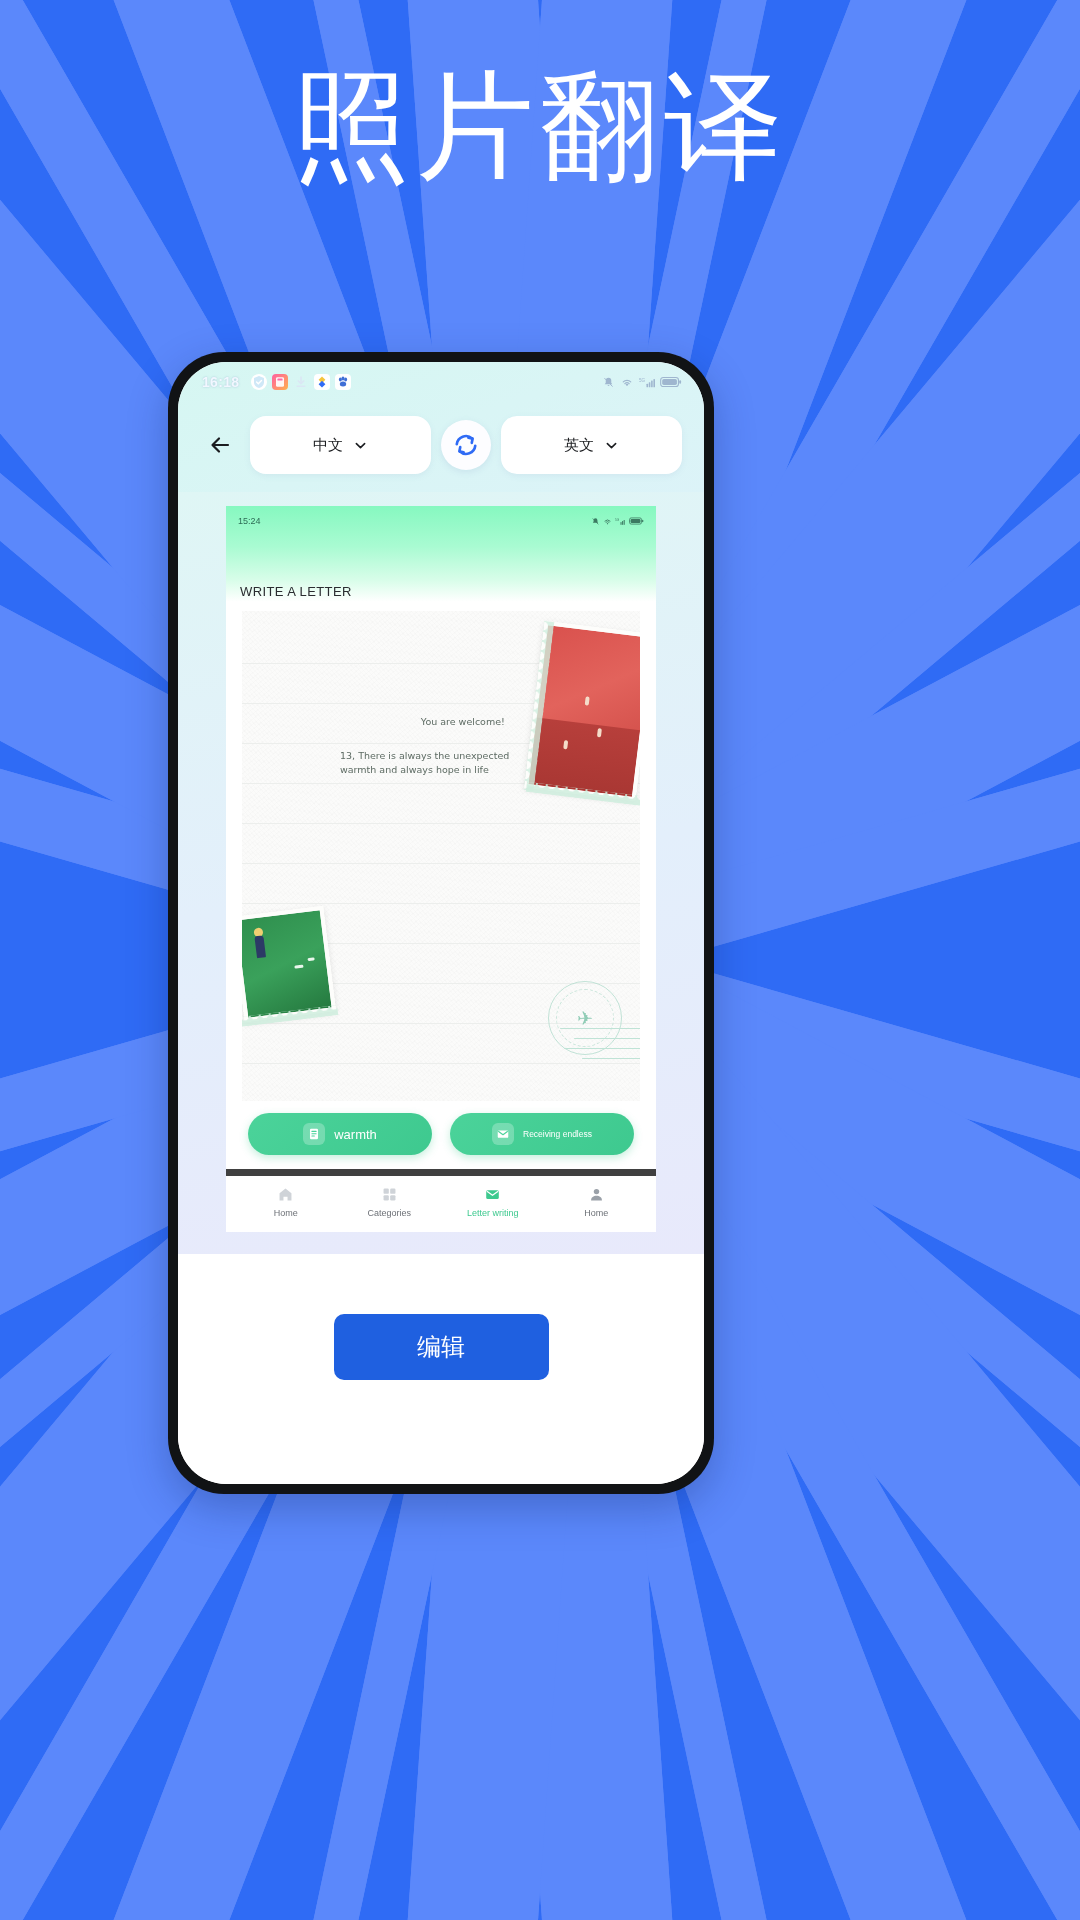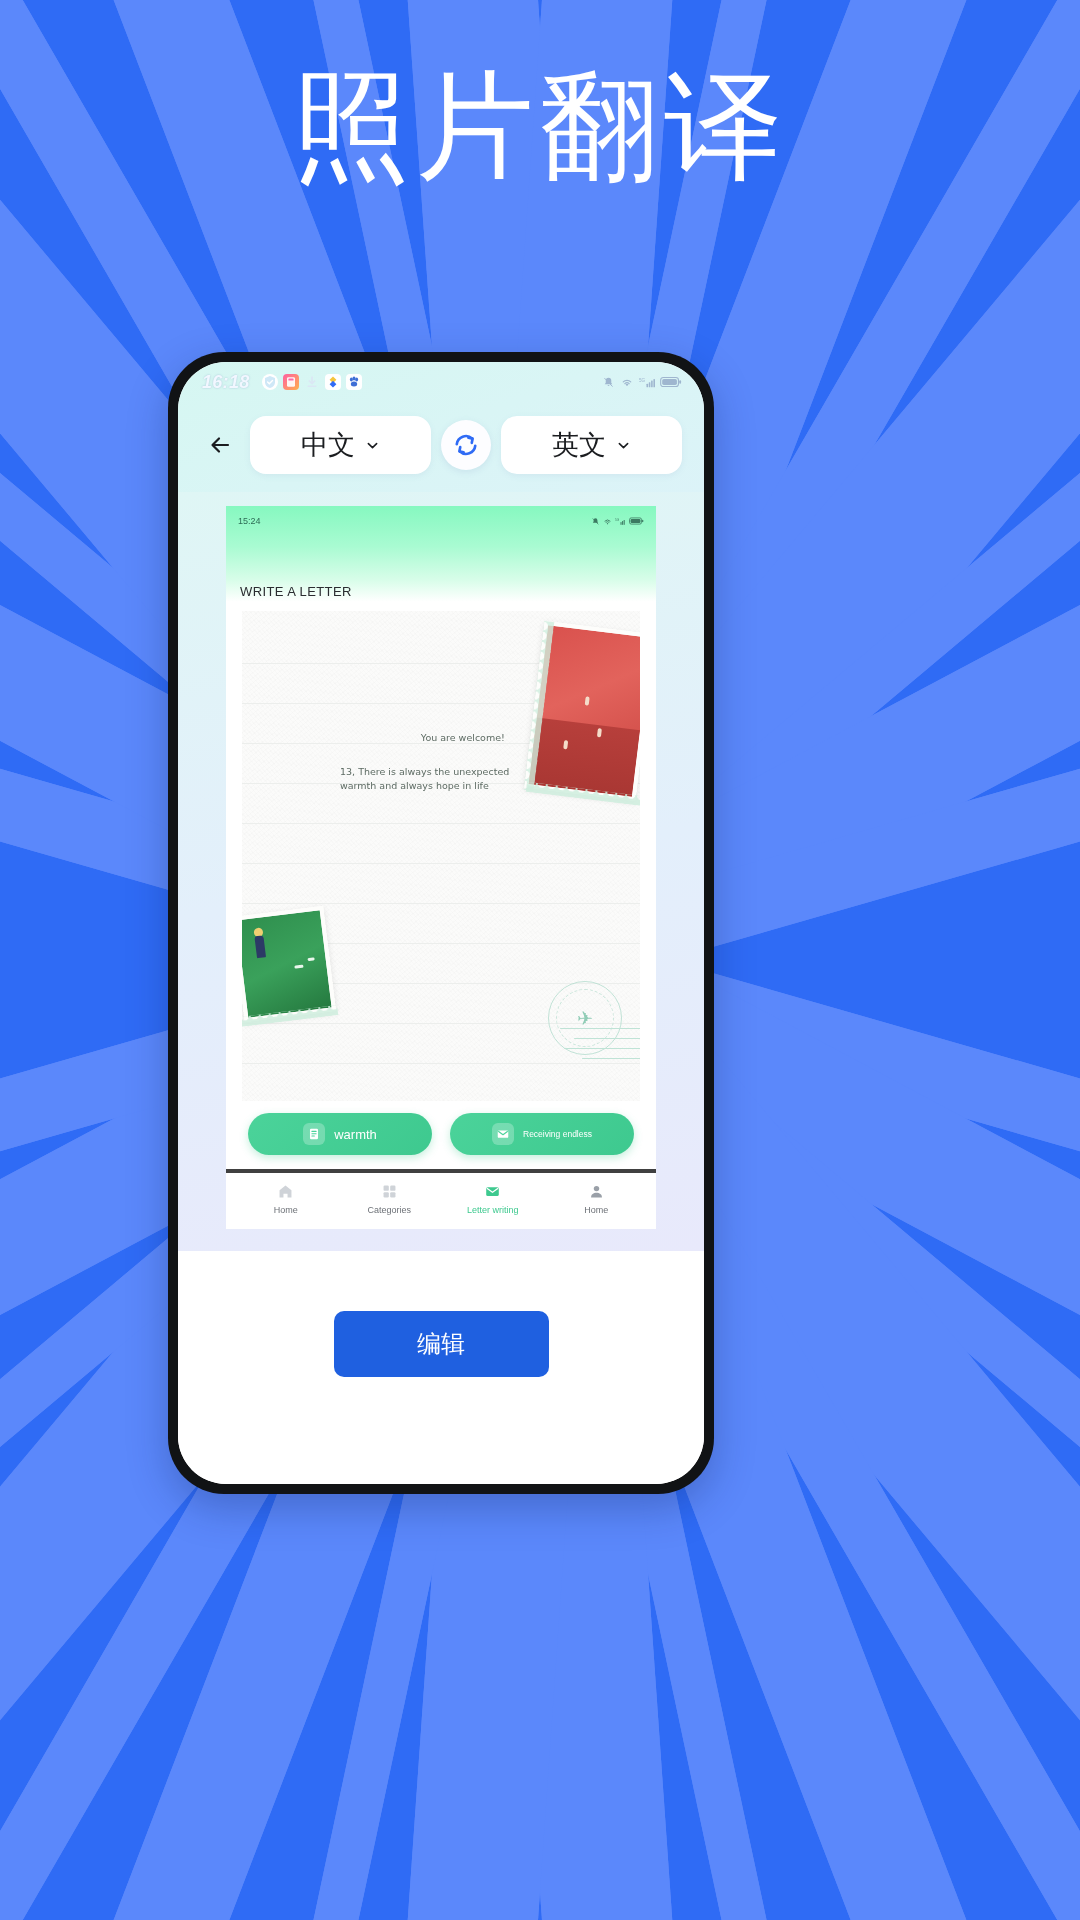--- a/index.html
+++ b/index.html
@@ -63,22 +63,22 @@
   }
 
   
   #statusbar {
     height:40px;
     display:flex; align-items:center;
     padding:0 22px 0 24px;
     font-size:13px;
     color:#ffffff;
   }
-  #sbTime { font-weight:600; font-size:18px; color:#f2f7ff; letter-spacing:.3px;
-            text-shadow:0 0 2px rgba(120,150,190,.5);font-style:italic; }
+  #sbTime { font-weight:600; font-size:14px; color:#f2f7ff; letter-spacing:.3px;
+            text-shadow:0 0 2px rgba(120,150,190,.5); }
   .sbIcon { width:16px; height:16px; border-radius:4px; margin-left:5px; flex:0 0 auto; }
   #sbLeftIcons { display:flex; align-items:center; margin-left:7px; }
   #sbRight { margin-left:auto; display:flex; align-items:center; gap:5px; }
   .sysIcon { display:block; }
 
   
   #langRow {
     display:flex; align-items:center;
     padding:14px 22px 18px 22px;
     gap:10px;
@@ -88,21 +88,21 @@
     display:flex; align-items:center; justify-content:center;
     cursor:pointer;
   }
   .langChip {
     flex:1 1 0;
     height:58px;
     background:#ffffff;
     border-radius:16px;
     display:flex; align-items:center; justify-content:center;
     gap:10px;
-    font-size:27px;
+    font-size:15px;
     color:#1b1d20;
     cursor:pointer;
     box-shadow:0 2px 6px rgba(120,140,190,.10);
   }
   .chev { display:block; }
   #swapBtn {
     width:50px; height:50px; flex:0 0 auto;
     border-radius:50%;
     background:#fdfdff;
     display:flex; align-items:center; justify-content:center;
@@ -158,21 +158,20 @@
       repeating-linear-gradient(48deg, rgba(0,0,0,.013) 0 1px, transparent 1px 3px),
       repeating-linear-gradient(-39deg, rgba(0,0,0,.011) 0 1px, transparent 1px 4px);
     pointer-events:none;
   }
   .letterText {
     position:absolute;
     color:#5d6b63;
     font-size:9.5px;
     line-height:14px;
     font-family:"DejaVu Sans","Liberation Sans",sans-serif;
-    margin-top:16px;
   }
   #lt1 { top:104px; left:50%; transform:translateX(-24%); }
   #lt2 { top:138px; left:98px; width:175px; }
 
   
   .stamp { position:absolute; overflow:hidden; }
   #stampRed {
     right:-6px; top:16px; width:112px; height:168px;
     transform:rotate(7deg);
     background:linear-gradient(150deg,#d9514d 0%,#e2635c 40%,#c9433f 100%);
@@ -250,21 +249,21 @@
   }
   .shotBtn .bi {
     width:22px; height:22px; border-radius:6px; background:rgba(255,255,255,.26);
     display:flex; align-items:center; justify-content:center; flex:0 0 auto;
   }
   .shotBtn .lbl2 { font-size:8.5px; line-height:10px; text-align:left; }
 
   
   #shotNav {
     display:flex; background:#ffffff;
-    border-top:4px solid #404040;
+    border-top:7px solid #404040;
     padding:10px 8px 14px 8px;
   }
   .navItem { flex:1 1 0; display:flex; flex-direction:column; align-items:center; gap:5px;
              cursor:pointer; }
   .navItem .nLbl { font-size:9px; color:#6d7177; }
   .navItem.active .nLbl { color:#3ec98f; }
 
   
   #bottomArea {
     flex:1 1 auto;

